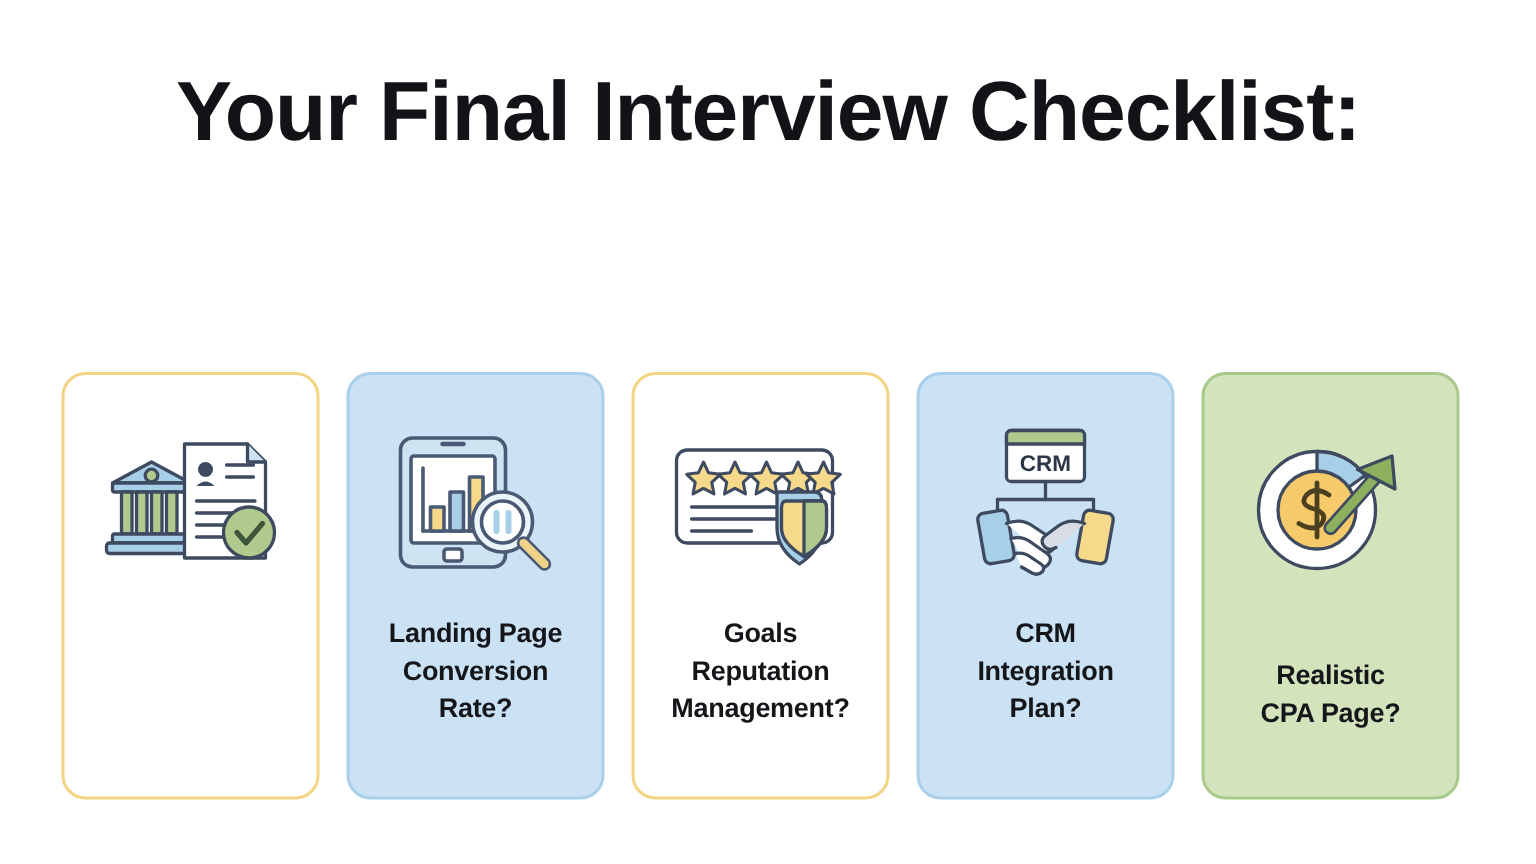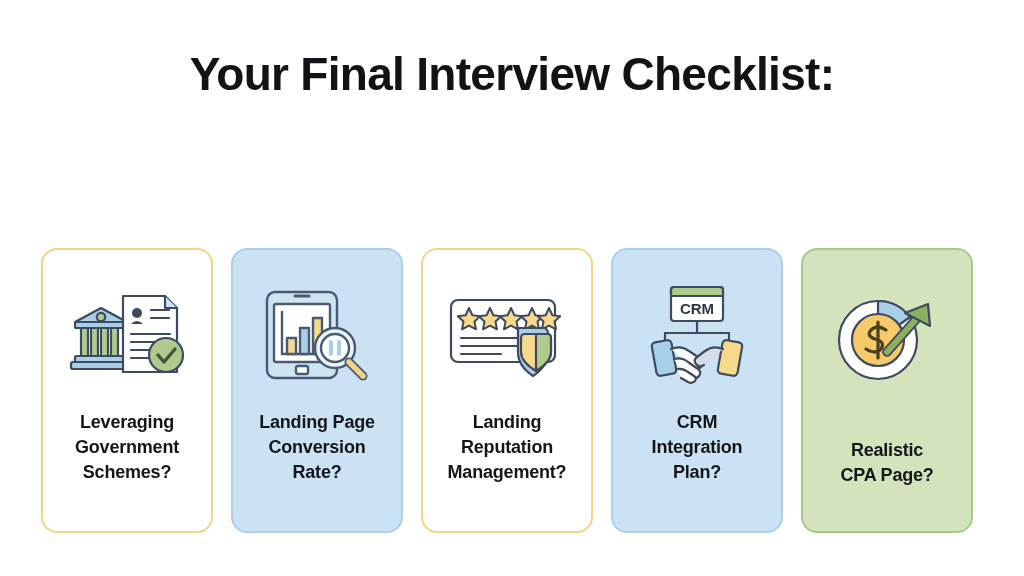--- a/index.html
+++ b/index.html
@@ -15,21 +15,21 @@
     background: #ffffff;
   }
 
   
   #title-block {
     position: absolute;
     top: 42px; left: 0; width: 1024px;
     text-align: center;
   }
   .title-line {
-    font-size: 46px;
+    font-size: 56px;
     font-weight: 700;
     letter-spacing: -0.7px;
     color: #111317;
     line-height: 64px;
     white-space: nowrap;
   }
 
   
   #cards {
     position: absolute;
@@ -117,25 +117,20 @@
             <line x1="86" y1="32" x2="104" y2="32"></line>
             <line x1="66" y1="48" x2="105" y2="48"></line>
             <line x1="66" y1="56" x2="105" y2="56"></line>
             <line x1="66" y1="64" x2="105" y2="64"></line>
             <line x1="66" y1="72" x2="92" y2="72"></line>
 
             <circle cx="101" cy="69" r="17" fill="#b0ca8d"></circle>
             <polyline points="93,69 99,76 110,63" stroke="#40563a" stroke-width="3.4"></polyline>
           </g>
         </svg>
-      </div>
-      <div class="card-label">
-        <div>Leveraging</div>
-        <div>Government</div>
-        <div>Schemes?</div>
       </div>
     </div>
 
     <div class="card blue">
       <div class="card-icon">
         <svg width="116" height="100" viewBox="0 0 116 100">
           <g stroke="#4a5a74" stroke-width="2.4" fill="none" stroke-linejoin="round" stroke-linecap="round">
             <rect x="8" y="6" width="70" height="86" rx="8" fill="#cfe4f2"></rect>
             <rect x="15" y="18" width="56" height="58" rx="2" fill="#ffffff"></rect>
             <line x1="36" y1="10" x2="50" y2="10" stroke-width="3"></line>
@@ -179,21 +174,21 @@
             <line x1="16" y1="56" x2="78" y2="56"></line>
             <line x1="16" y1="64" x2="56" y2="64"></line>
 
             <path d="M88 38 L113 38 Q118 38 118 44 V62 Q118 76 103 86 Q88 76 88 62 V44 Q88 38 88 38 Z" transform="translate(-15,0)" fill="#a8cfe8"></path>
             <path d="M79 44 L103 44 Q106 44 106 49 V62 Q106 72 91 81 Q76 72 76 62 V49 Q76 44 79 44 Z" fill="#f6d98a"></path>
             <path d="M91 44 L103 44 Q106 44 106 49 V62 Q106 72 91 81 Z" fill="#b0ca8d"></path>
           </g>
         </svg>
       </div>
       <div class="card-label">
-        <div>Landing</div>
+        <div>Goals</div>
         <div>Reputation</div>
         <div>Management?</div>
       </div>
     </div>
 
     <div class="card blue">
       <div class="card-icon">
         <svg width="112" height="102" viewBox="0 0 112 102">
           <g stroke="#3e4a60" stroke-width="2.2" fill="none" stroke-linejoin="round" stroke-linecap="round">
             <rect x="30" y="2" width="52" height="34" rx="3" fill="#ffffff"></rect>

